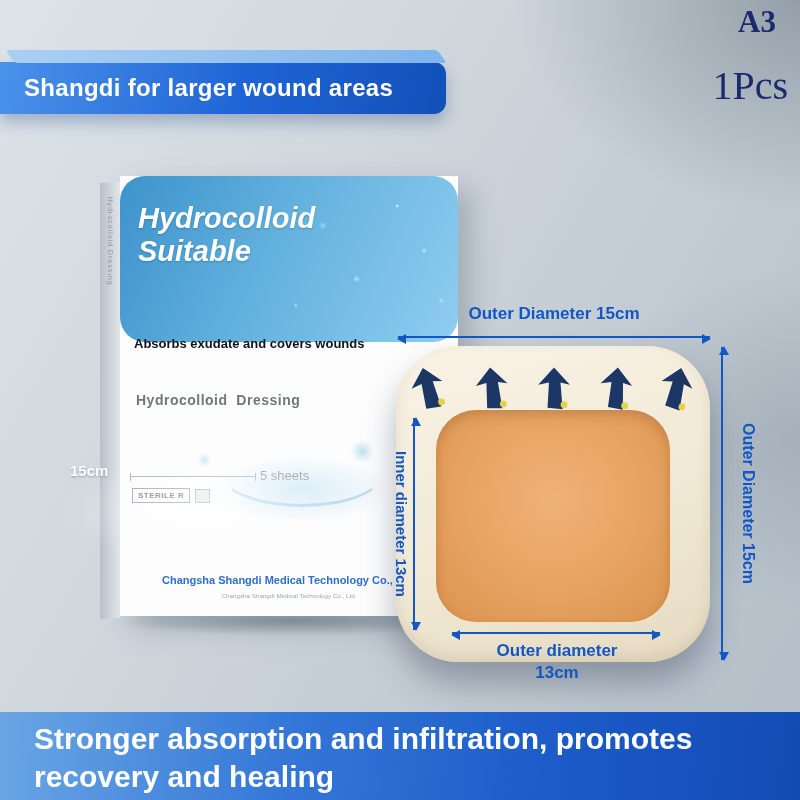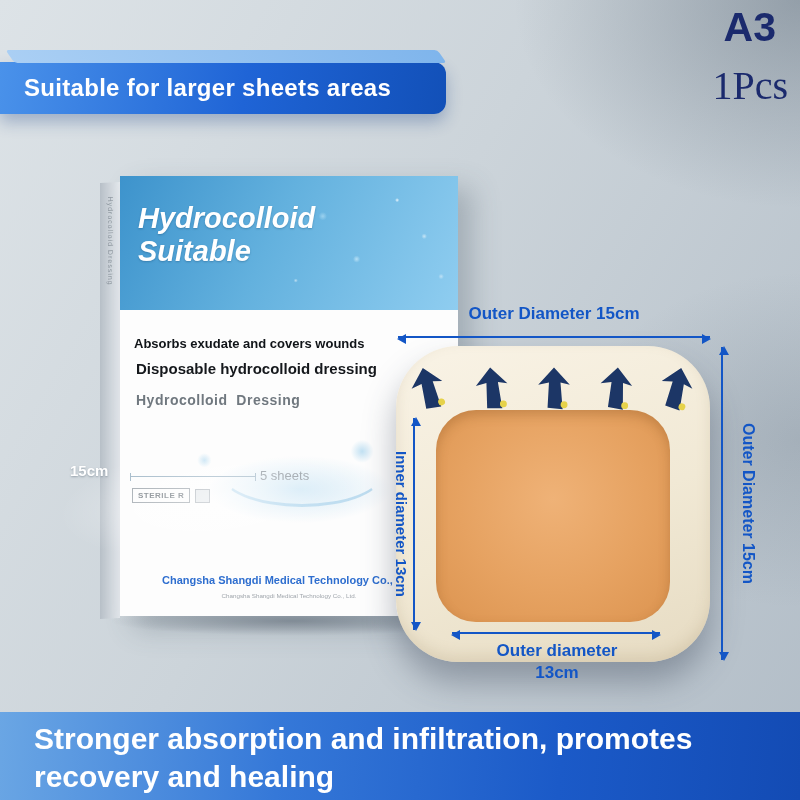--- a/index.html
+++ b/index.html
@@ -24,21 +24,21 @@
   .ribbon::before {
     content:""; position:absolute; left:10px; top:-12px; width:432px; height:13px;
     background:linear-gradient(90deg, #aacff4, #7fb5ec);
     transform:skewX(35deg); border-radius:3px;
   }
   .ribbon-text { color:#ffffff; font-size:24px; font-weight:bold; letter-spacing:0.3px; }
 
   
   .corner-code {
     position:absolute; right:24px; top:4px; color:#1b2a6d;
-    font-family:Liberation Sans, sans-serif; font-weight:bold; font-size:41px;
+    font-family:Liberation Serif, serif; font-weight:bold; font-size:31px;
   }
   .pack-count {
     position:absolute; right:12px; top:62px; color:#1b2a6d;
     font-family:"Liberation Serif", serif; font-weight:normal; font-size:40px;
   }
 
   
   .box-shadow-ellipse {
     position:absolute; left:108px; top:606px; width:370px; height:30px;
     background:radial-gradient(ellipse at center, rgba(55,65,80,0.38), transparent 70%);
@@ -50,29 +50,30 @@
     display:flex; align-items:flex-start; justify-content:center; overflow:hidden;
   }
   .spine-text {
     writing-mode:vertical-rl; font-size:7px; color:#8c959d; margin-top:14px; letter-spacing:1px;
   }
   .box-front {
     position:absolute; left:120px; top:176px; width:338px; height:440px;
     background:#fdfdfd; box-shadow:14px 12px 26px rgba(70,85,100,0.30);
   }
   .box-header {
-    position:relative; width:100%; height:134px; overflow:hidden;
+    position:relative; width:100%; height:166px; overflow:hidden;
     background-image:
       radial-gradient(circle 3px at 82% 18%, rgba(255,255,255,0.85), rgba(255,255,255,0) 70%),
       radial-gradient(circle 5px at 70% 62%, rgba(225,246,255,0.60), rgba(225,246,255,0) 72%),
       radial-gradient(circle 4px at 90% 45%, rgba(255,255,255,0.55), transparent 70%),
       radial-gradient(circle 6px at 60% 30%, rgba(215,242,255,0.45), transparent 70%),
       radial-gradient(circle 3px at 52% 78%, rgba(255,255,255,0.55), transparent 70%),
       radial-gradient(circle 4px at 95% 75%, rgba(255,255,255,0.45), transparent 70%),
       linear-gradient(115deg, #3d93cc 0%, #63b1de 45%, #8fcdf0 100%);
+    border-radius: 25px;
   }
   .box-title {
     padding:26px 0 0 18px; color:#ffffff; font-style:italic; font-weight:bold;
     font-size:29px; line-height:33px; text-shadow:0 1px 2px rgba(20,70,110,0.35);
   }
   .box-tagline  { position:absolute; left:14px; top:160px; font-size:13px; font-weight:bold; color:#101418; }
   .box-name     { position:absolute; left:16px; top:184px; font-size:15px; font-weight:bold; color:#15181c; }
   .box-name-alt { position:absolute; left:16px; top:216px; font-size:14px; font-weight:bold; color:#70787f; letter-spacing:0.5px; white-space:pre; }
 
   .box-droplet {
@@ -178,40 +179,39 @@
   .bottom-banner-text {
     color:#ffffff; font-weight:bold; font-size:30px; line-height:38px; max-width:756px;
   }
 </style>
 </head>
 <body>
 
 <div class="stage">
 
   <div class="ribbon">
-    <span class="ribbon-text">Suitable for larger sheets areas</span>
+    <span class="ribbon-text">Shangdi for larger wound areas</span>
   </div>
 
   <div class="corner-code">A3</div>
   <div class="pack-count">1Pcs</div>
 
   <div class="box-shadow-ellipse"></div>
   <div class="box-spine">
     <span class="spine-text">Hydrocolloid Dressing</span>
   </div>
 
   <div class="box-front">
     <div class="box-header">
       <div class="box-title">
         <div>Hydrocolloid</div>
         <div>Suitable</div>
       </div>
     </div>
     <div class="box-tagline">Absorbs exudate and covers wounds</div>
-    <div class="box-name">Disposable hydrocolloid dressing</div>
     <div class="box-name-alt">Hydrocolloid  Dressing</div>
     <div class="box-droplet"></div>
     <div class="size-line"></div>
     <div class="sheets-label">5 sheets</div>
     <div class="sterile-row">
       <span class="sterile-box">STERILE R</span>
       <span class="cert-mark-box"></span>
     </div>
     <div class="company-line">Changsha Shangdi Medical Technology Co., Ltd.</div>
     <div class="company-small">Changsha Shangdi Medical Technology Co., Ltd.</div>

